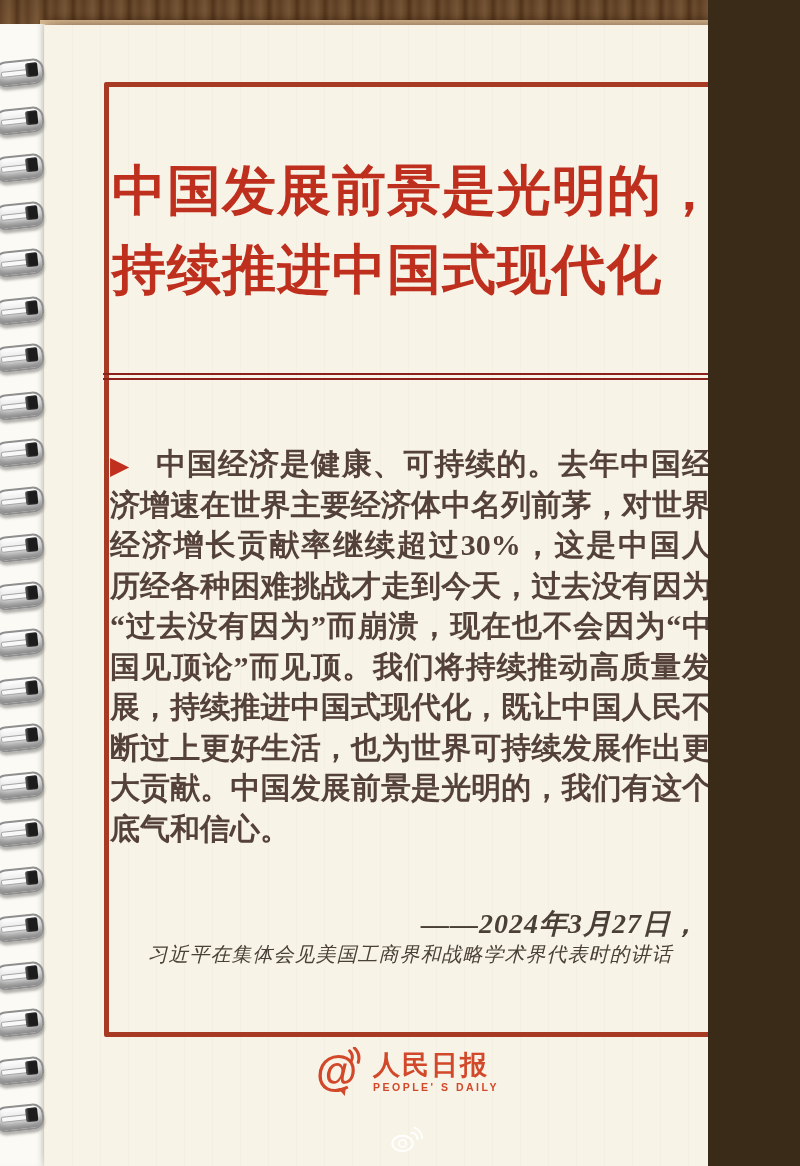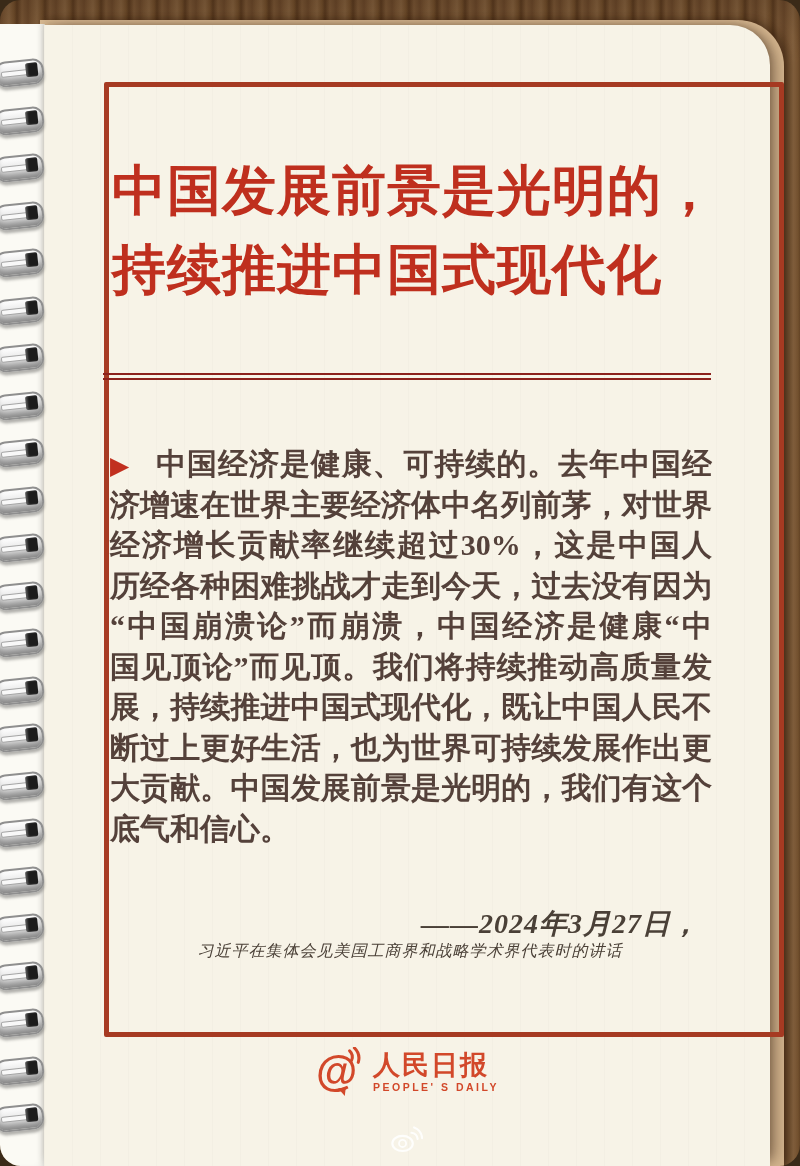--- a/index.html
+++ b/index.html
@@ -1,24 +1,23 @@
 <!DOCTYPE html>
 <html><head>
 <meta charset="utf-8">
 <style>
   html,body{margin:0;padding:0;background:#3a2a18;}
   .canvas{
-    position:relative; width:800px; height:1166px; overflow:hidden;
+    position:relative; width:708px; height:1166px; overflow:hidden;
     font-family:"Liberation Serif","DejaVu Serif",serif;
     background:
       repeating-linear-gradient(90deg,
         #6e4c2e 0px,#7d5a38 4px,#8a6743 9px,#75522f 14px,
         #5c3d22 17px,#7f5c3a 22px,#6e4c2e 28px),
       #6e4c2e;
-    border-radius: 21px;
   }
   .wood-shade{position:absolute;inset:0;background:linear-gradient(180deg,rgba(40,20,5,.25),rgba(40,20,5,0) 60px);}
   
   .underpage{
     position:absolute; left:40px; top:20px; width:744px; height:1146px;
     background:#d6b790; border-top-right-radius:46px;
     box-shadow:6px 0 10px rgba(40,20,5,.45);
   }
   
   .leftstrip{
@@ -59,21 +58,21 @@
   }
   .bline.last{text-align-last:left;}
   .bullet{color:#c1301f; font-size:25px; margin-right:26px; font-family:"DejaVu Sans",sans-serif;}
   .attr-date{
     position:absolute; left:98px; top:905px; width:602px;
     font-size:28px; font-style:italic; font-weight:bold;
     color:#4a4037; text-align:right; letter-spacing:1px;
   }
   .attr-speech{
     position:absolute; left:100px; top:941px; width:620px;
-    font-size:16px; font-style:italic; color:#4a4037; text-align:center;
+    font-size:20px; font-style:italic; color:#4a4037; text-align:center;
     letter-spacing:1px;
   }
   
   .logo{
     position:absolute; left:44px; top:1044px; width:726px; height:56px;
     display:flex; align-items:center; justify-content:center; gap:8px;
   }
   .at-icon{width:50px; height:50px; flex:0 0 auto;}
   .logo-text{display:flex; flex-direction:column; align-items:flex-start;}
   .logo-cn{
@@ -123,21 +122,21 @@
 
   <h1 class="title"><span>中国发展前景是光明的，</span><br><span>持续推进中国式现代化</span></h1>
 
   <div class="divider"></div>
 
   <div class="body-block" id="body-lines">
       <div class="bline"><span class="bullet">▶</span>中国经济是健康、可持续的。去年中国经</div>
       <div class="bline">济增速在世界主要经济体中名列前茅，对世界</div>
       <div class="bline">经济增长贡献率继续超过30%，这是中国人</div>
       <div class="bline">历经各种困难挑战才走到今天，过去没有因为</div>
-      <div class="bline">“中国崩溃论”而崩溃，中国经济是健康“中</div>
+      <div class="bline">“过去没有因为”而崩溃，现在也不会因为“中</div>
       <div class="bline">国见顶论”而见顶。我们将持续推动高质量发</div>
       <div class="bline">展，持续推进中国式现代化，既让中国人民不</div>
       <div class="bline">断过上更好生活，也为世界可持续发展作出更</div>
       <div class="bline">大贡献。中国发展前景是光明的，我们有这个</div>
       <div class="bline last">底气和信心。</div>
     </div>
 
   <div class="attr-date">——2024年3月27日，</div>
   <div class="attr-speech">习近平在集体会见美国工商界和战略学术界代表时的讲话</div>
 

